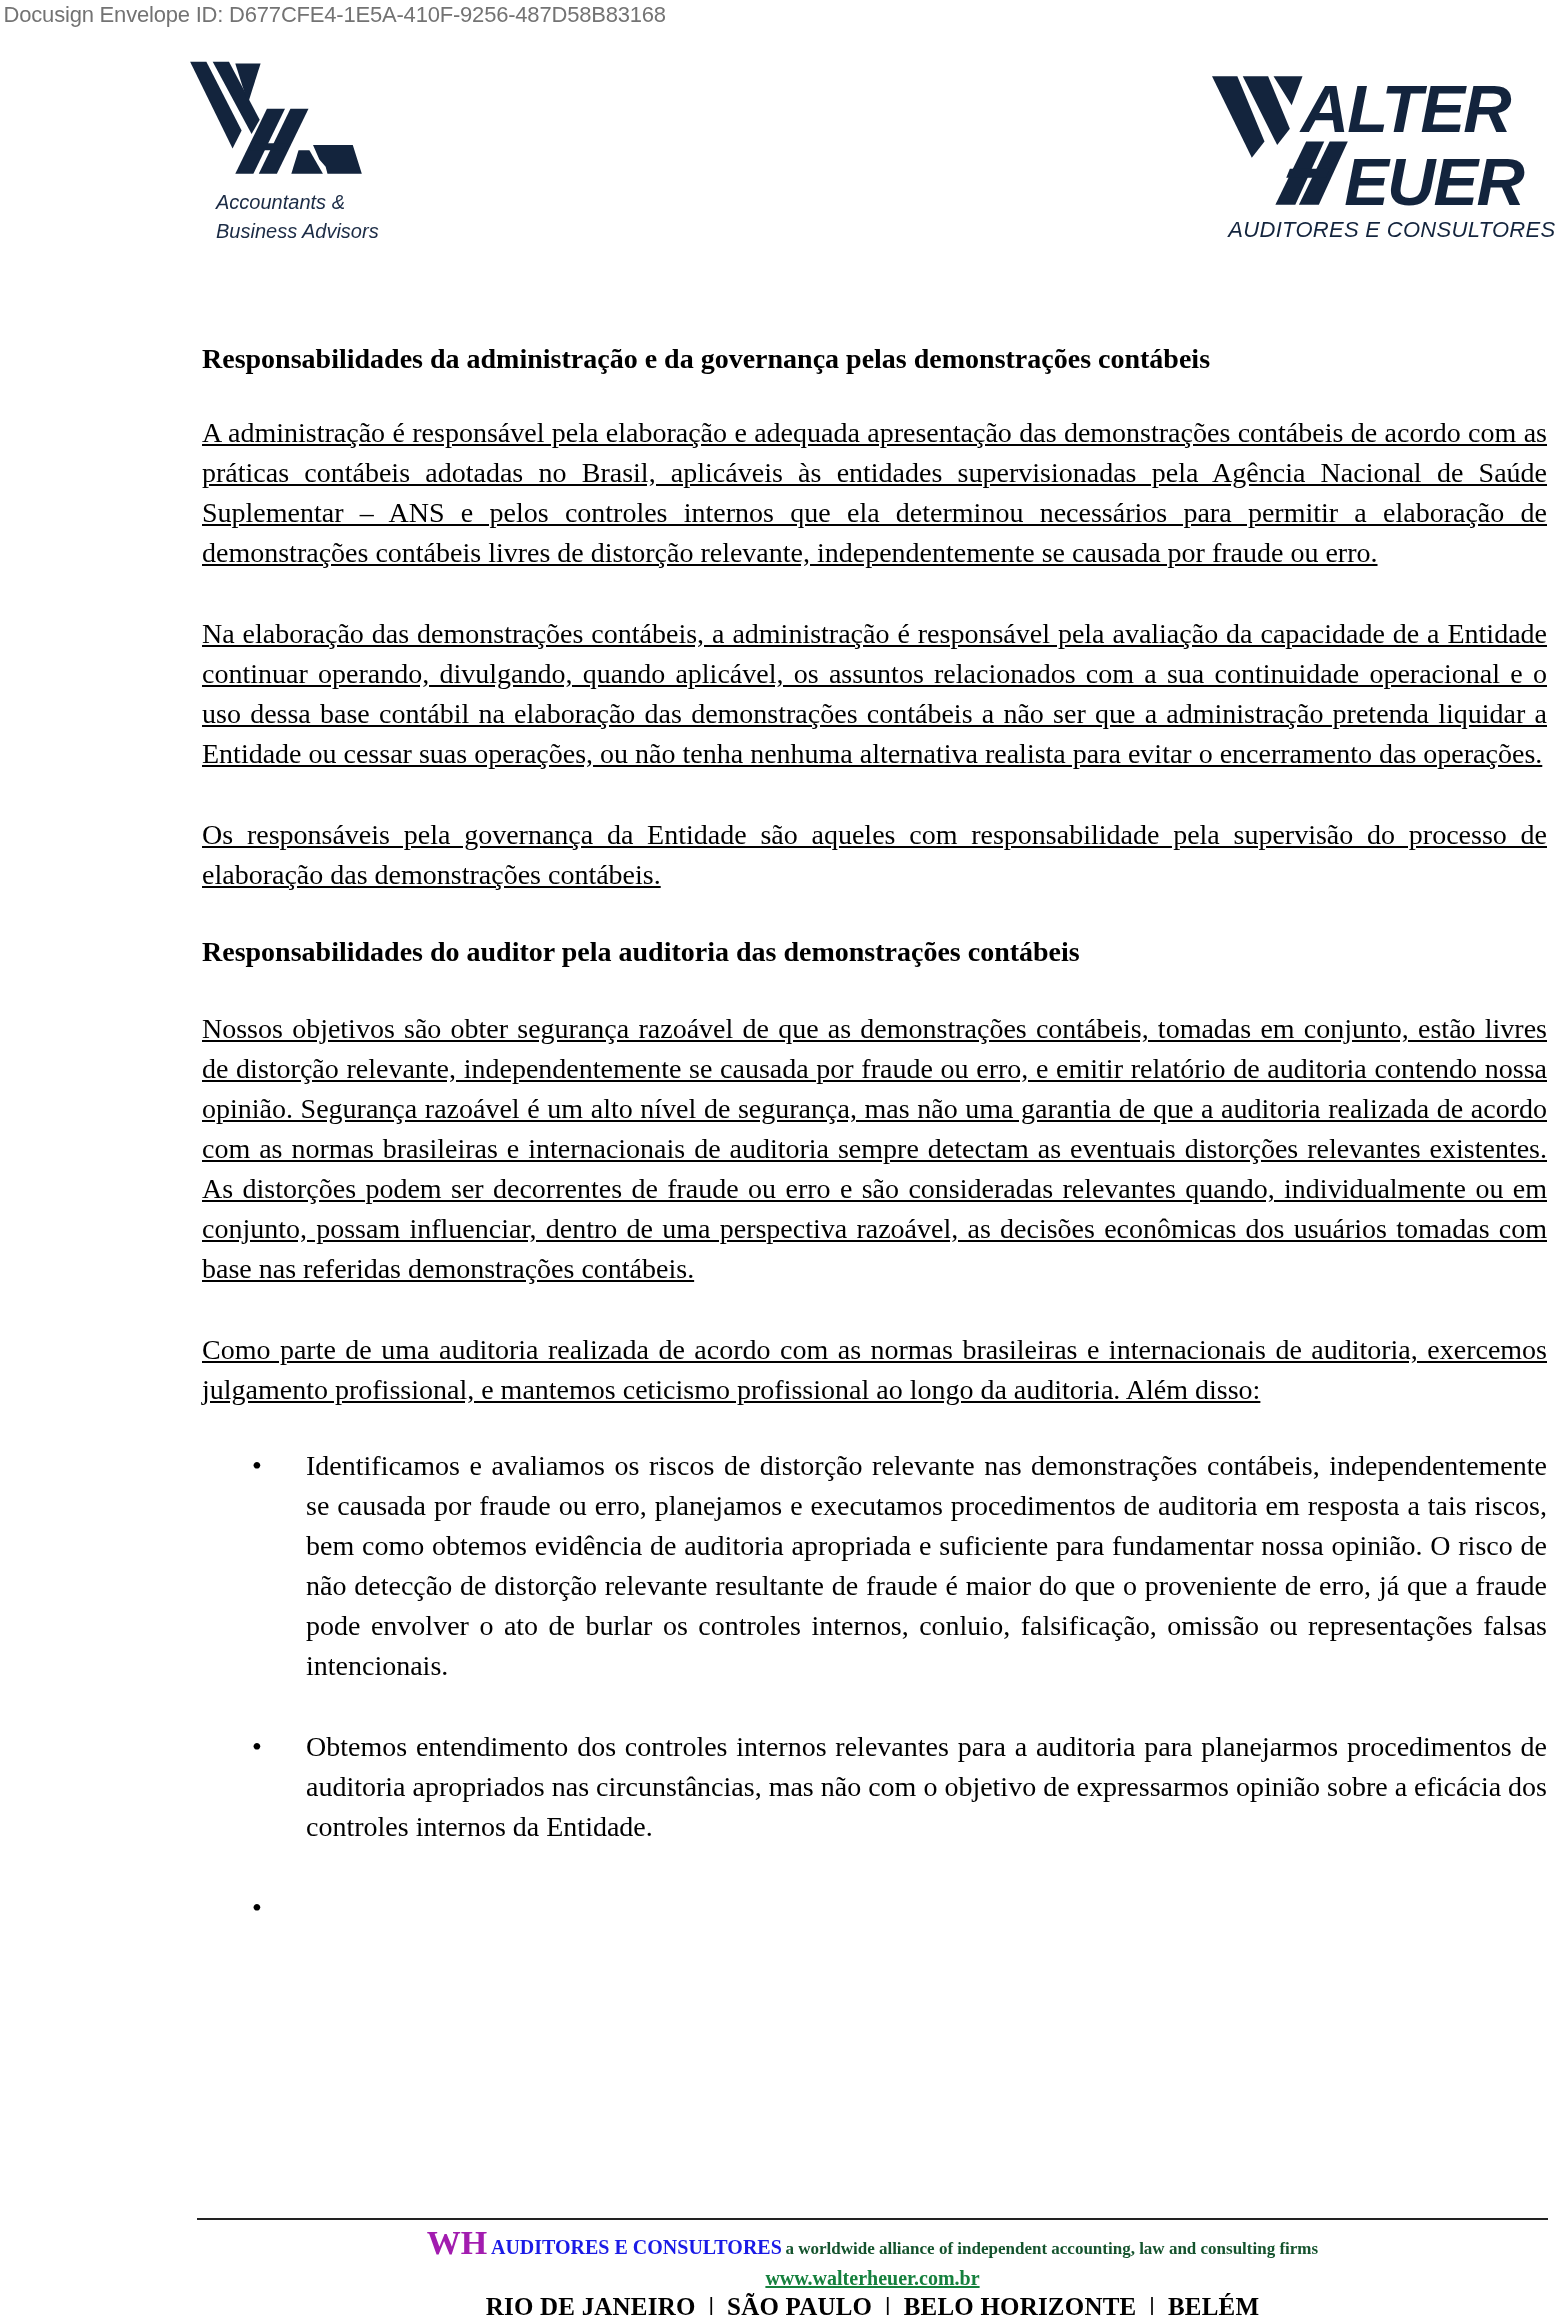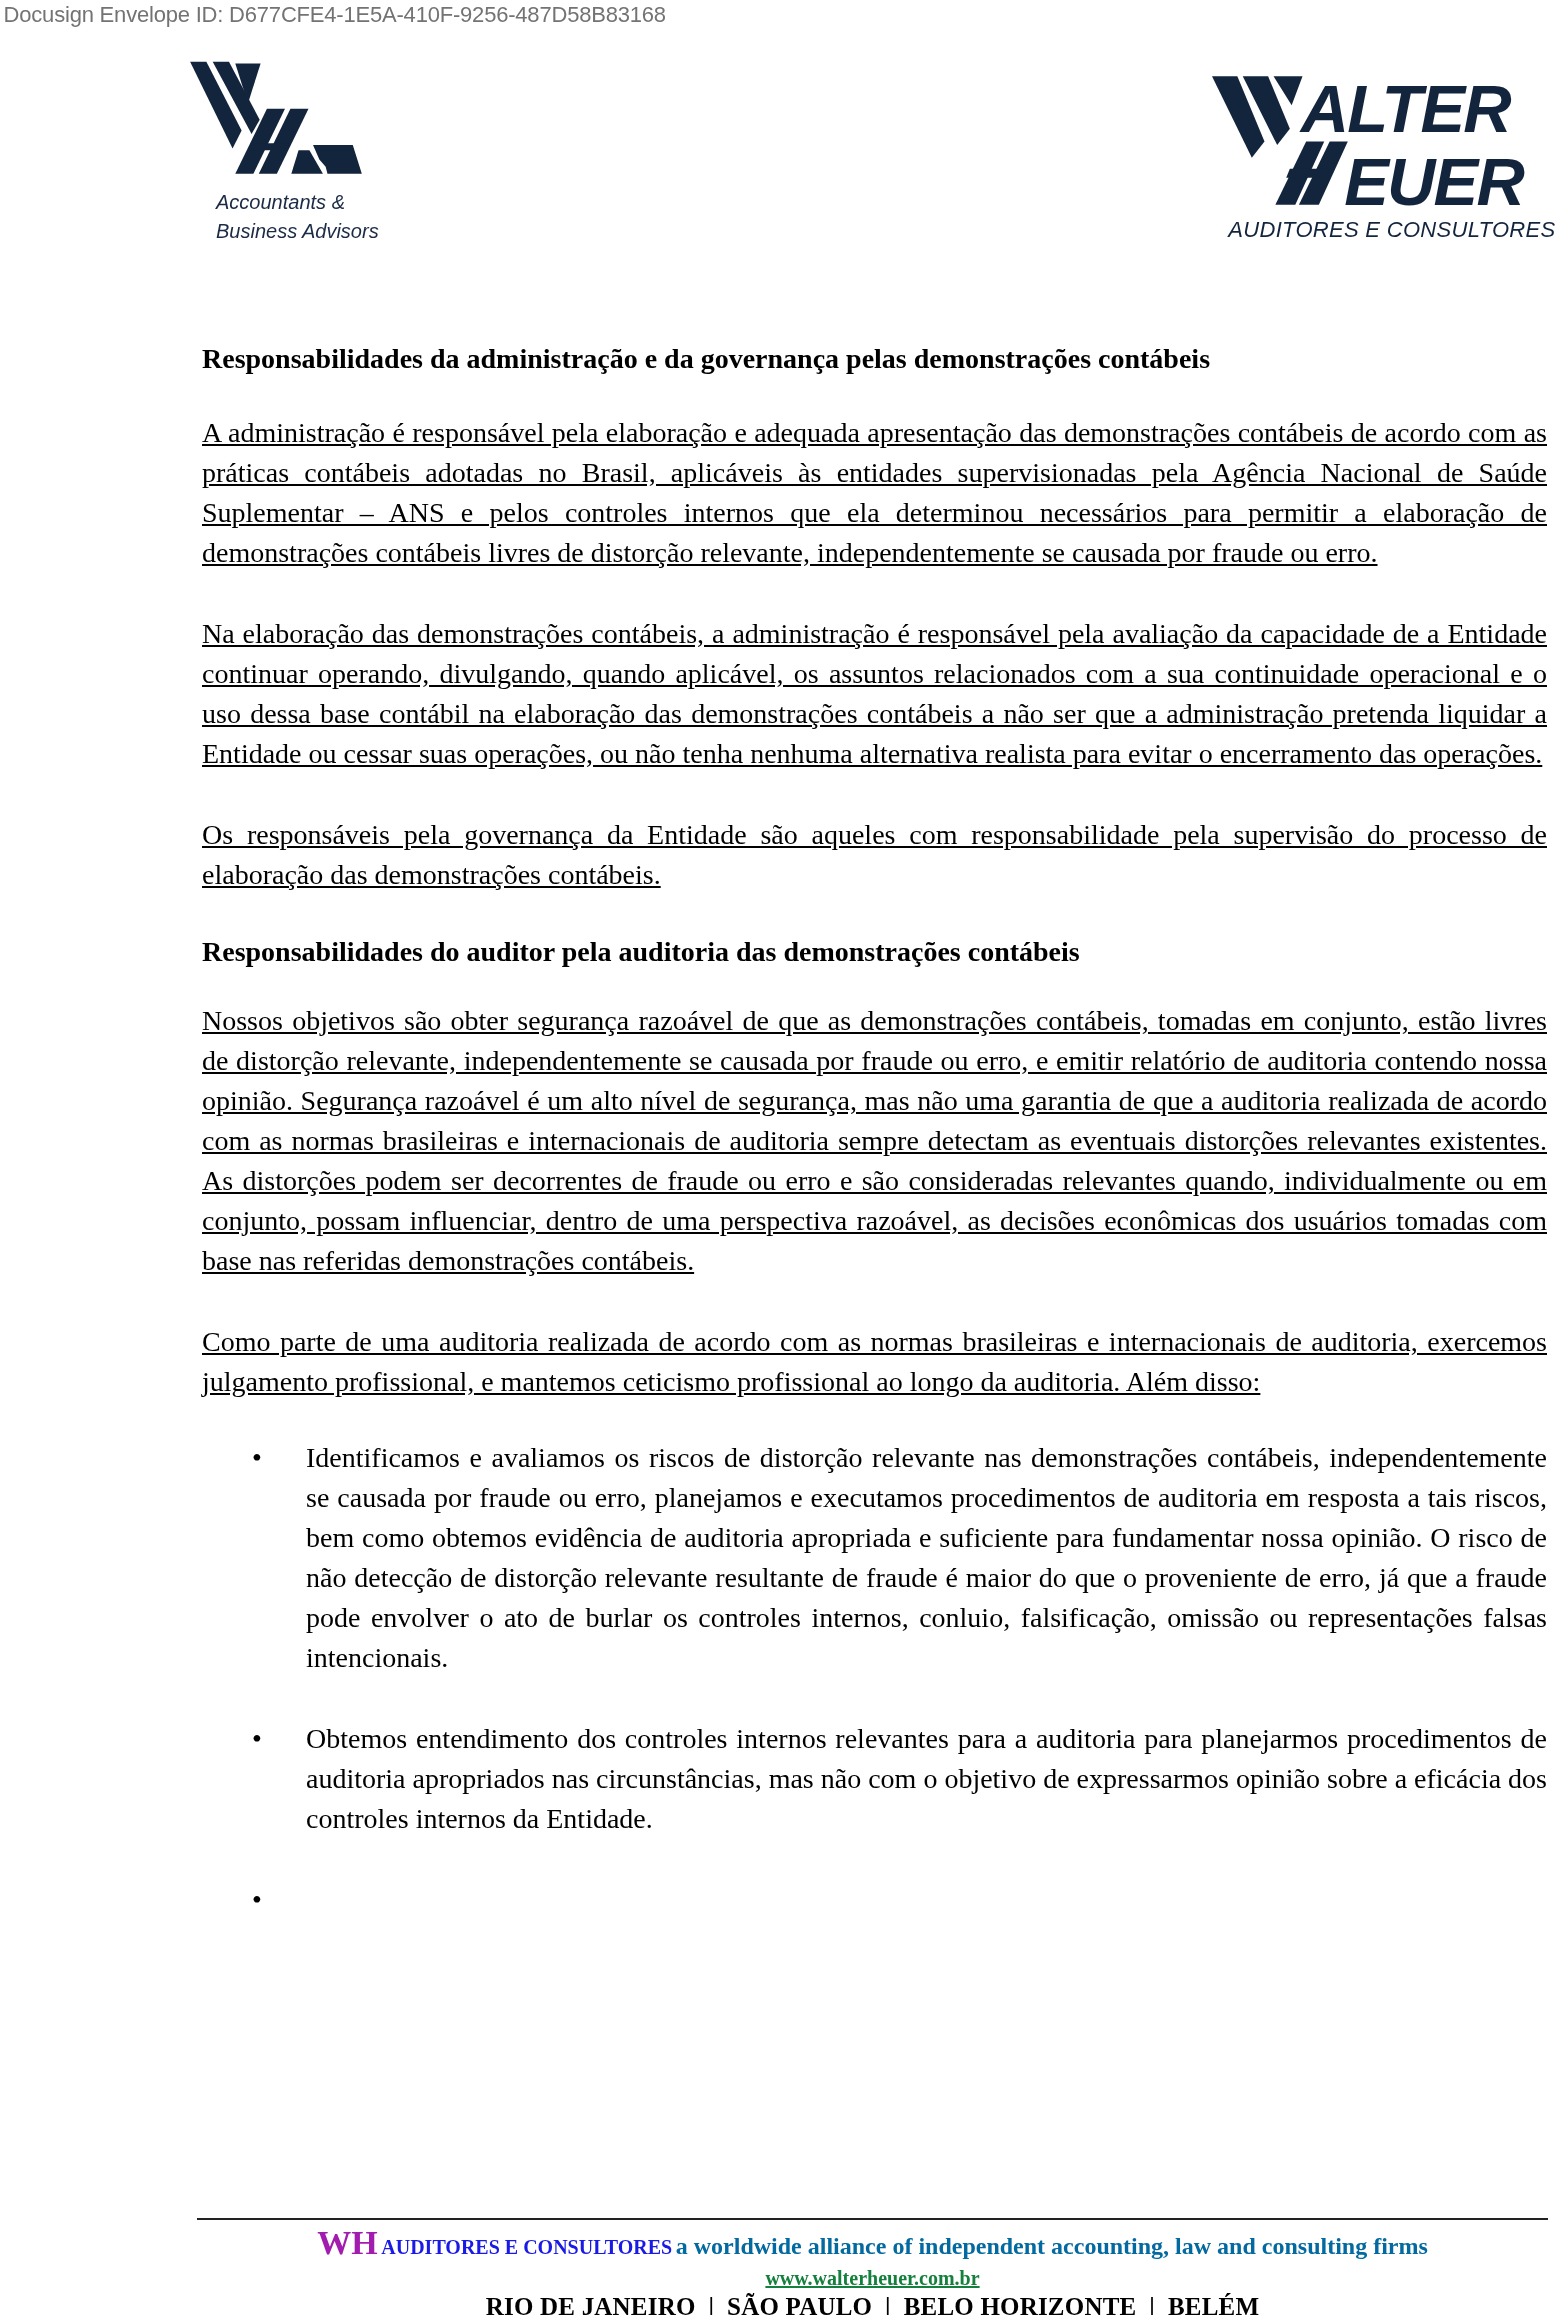--- a/index.html
+++ b/index.html
@@ -7,30 +7,30 @@
   .envelope { position: absolute; left: 3.6px; top: 1.8px; font-family: "Liberation Sans", sans-serif; font-size: 22px; color: #737373; letter-spacing: -0.2px; }
   .logo-left { position: absolute; left: 190px; top: 60px; width: 271px; height: 194px; }
   .logo-left .tagline { position: absolute; left: 26px; top: 128px; font-family: "Liberation Sans", sans-serif; font-style: italic; font-size: 20px; line-height: 29px; color: #1b2b45; }
   .logo-right { position: absolute; left: 1212px; top: 69px; width: 344px; height: 181px; font-style: italic; }
   .logo-right .sub { position: absolute; left: 16.3px; top: 148px; font-family: "Liberation Sans", sans-serif; font-size: 22px; color: #13243d; letter-spacing: 0.3px; white-space: nowrap; }
   .content { position: absolute; left: 202px; top: 339px; width: 1345px; }
   h2 { font-family: Liberation Serif, serif; font-weight: bold; font-size: 28px; margin: 0; line-height: 40px; }
   p { font-size: 28px; line-height: 40px; margin: 0; text-align: justify; }
   .h1-block { margin-bottom: 34px; }
   .para { margin-bottom: 41px; text-decoration: underline; }
-  .h2-block { margin-bottom: 29px; margin-top: -3.6px; }
+  .h2-block { margin-bottom: 37px; margin-top: -3.6px; }
   ul { list-style: none; margin: 36px 0 0 0; padding: 0; }
   li { position: relative; padding-left: 104px; font-size: 28px; line-height: 40px; text-align: justify; margin-bottom: 41px; }
   .bullet { position: absolute; left: 50px; top: 0; font-size: 28px; }
   .footer-rule { position: absolute; left: 197px; top: 2218px; width: 1351px; height: 0; border-top: 2.7px solid #222; }
   .footer { position: absolute; left: 197px; top: 2225px; width: 1351px; text-align: center; }
   .footer .line1 { font-weight: bold; white-space: nowrap; line-height: 36px; }
   .wh { color: #a21caf; font-size: 34px; }
   .ac { color: #1a1ae6; font-size: 20px; }
-  .alliance { color: #0369a1; font-size: 24px; }
+  .alliance { color: #14532d; font-size: 17px; }
   .url { display: inline-block; color: #15803d; font-weight: bold; font-size: 20px; text-decoration: underline; line-height: 23.5px; }
   .cities { font-weight: bold; font-size: 25px; line-height: 31px; letter-spacing: 0.2px; }
 </style>
 </head>
 <body>
 
 <div class="envelope">Docusign Envelope ID: D677CFE4-1E5A-410F-9256-487D58B83168</div>
 
 <div class="logo-left">
   <svg width="190" height="122" viewBox="0 0 210 135">

